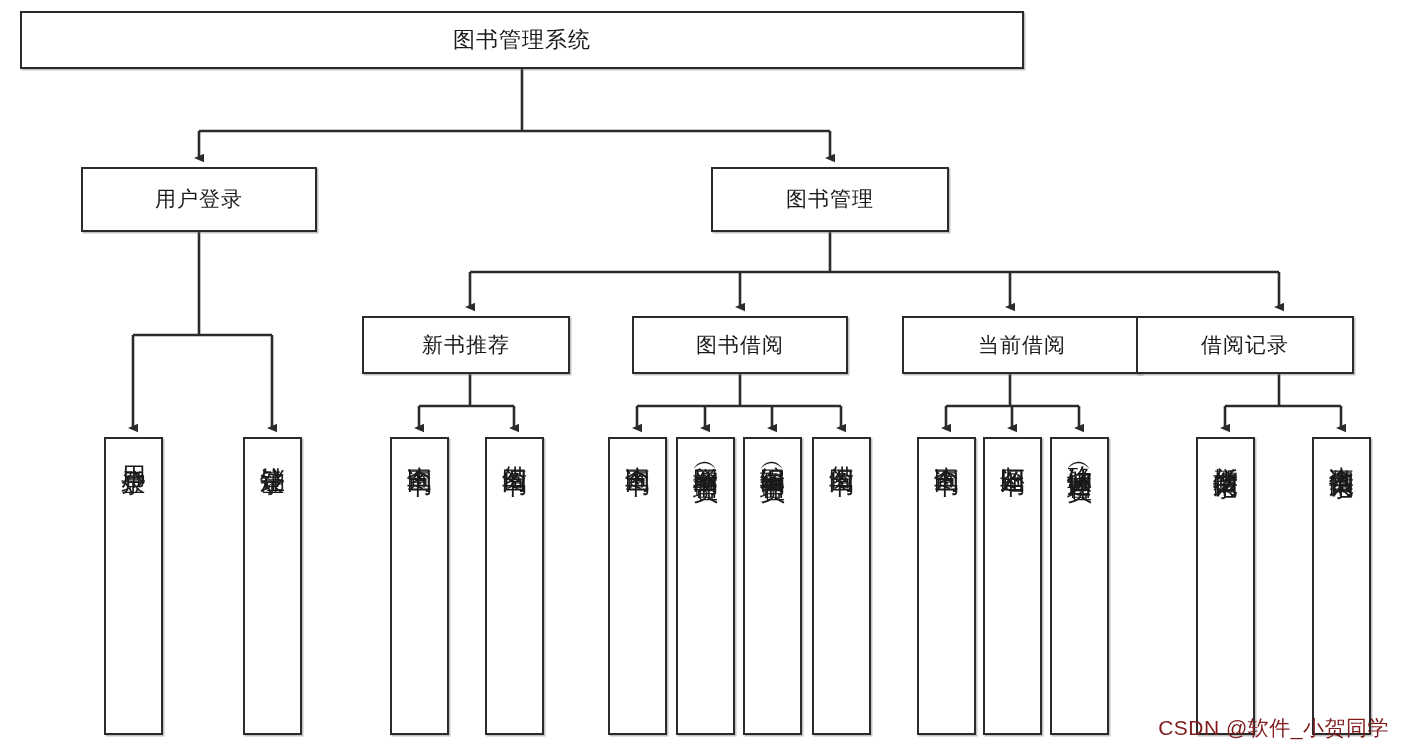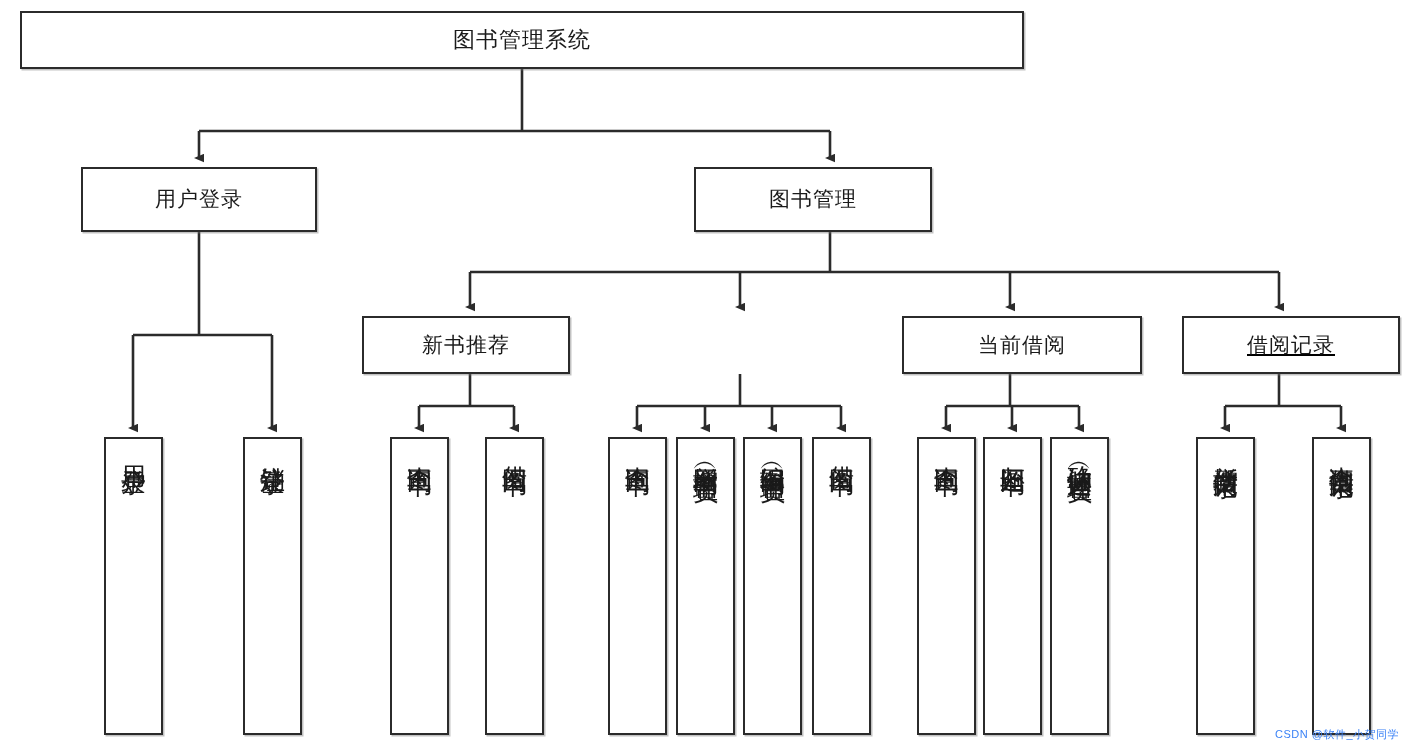--- a/index.html
+++ b/index.html
@@ -56,24 +56,24 @@
   }
   .node.vertical .node-label {
     writing-mode: vertical-rl;
     text-orientation: upright;
     font-size: 25px;
     letter-spacing: 2px;
     line-height: 1;
   }
   .watermark {
     position: absolute;
-    right: 6px;
+    right: 16px;
     bottom: 5px;
-    font-size: 11px;
-    color: #3b82f6;
+    font-size: 21px;
+    color: #7f1d1d;
     letter-spacing: 0.5px;
     white-space: nowrap;
     user-select: none;
   }
 </style>
 </head>
 <body>
 
 <div id="diagram-root">
 
@@ -130,31 +130,34 @@
     </g>
   </svg>
 
   <div class="node root horizontal" style="left:20px; top:11px; width:1004px; height:58px;">
     <span class="node-label">图书管理系统</span>
   </div>
 
   <div class="node horizontal" style="left:81px; top:167px; width:236px; height:65px;">
     <span class="node-label">用户登录</span>
   </div>
-  <div class="node horizontal" style="left:694px; top:167px; width:238px; height:65px;">
+  <div class="node horizontal" style="left:711px; top:167px; width:238px; height:65px;">
     <span class="node-label">图书管理</span>
   </div>
 
   <div class="node horizontal" style="left:362px; top:316px; width:208px; height:58px;">
     <span class="node-label">新书推荐</span>
   </div>
+  <div class="node horizontal" style="left:632px; top:316px; width:216px; height:58px;">
+    <span class="node-label">图书借阅</span>
+  </div>
   <div class="node horizontal" style="left:902px; top:316px; width:240px; height:58px;">
     <span class="node-label">当前借阅</span>
   </div>
-  <div class="node horizontal" style="left:1182px; top:316px; width:218px; height:58px;text-decoration:underline;">
+  <div class="node horizontal" style="left:1136px; top:316px; width:218px; height:58px;">
     <span class="node-label">借阅记录</span>
   </div>
 
   <div class="node vertical" style="left:104px; top:437px; width:59px; height:298px;">
     <span class="node-label">用户登录</span>
   </div>
   <div class="node vertical" style="left:243px; top:437px; width:59px; height:298px;">
     <span class="node-label">注销登录</span>
   </div>
 

